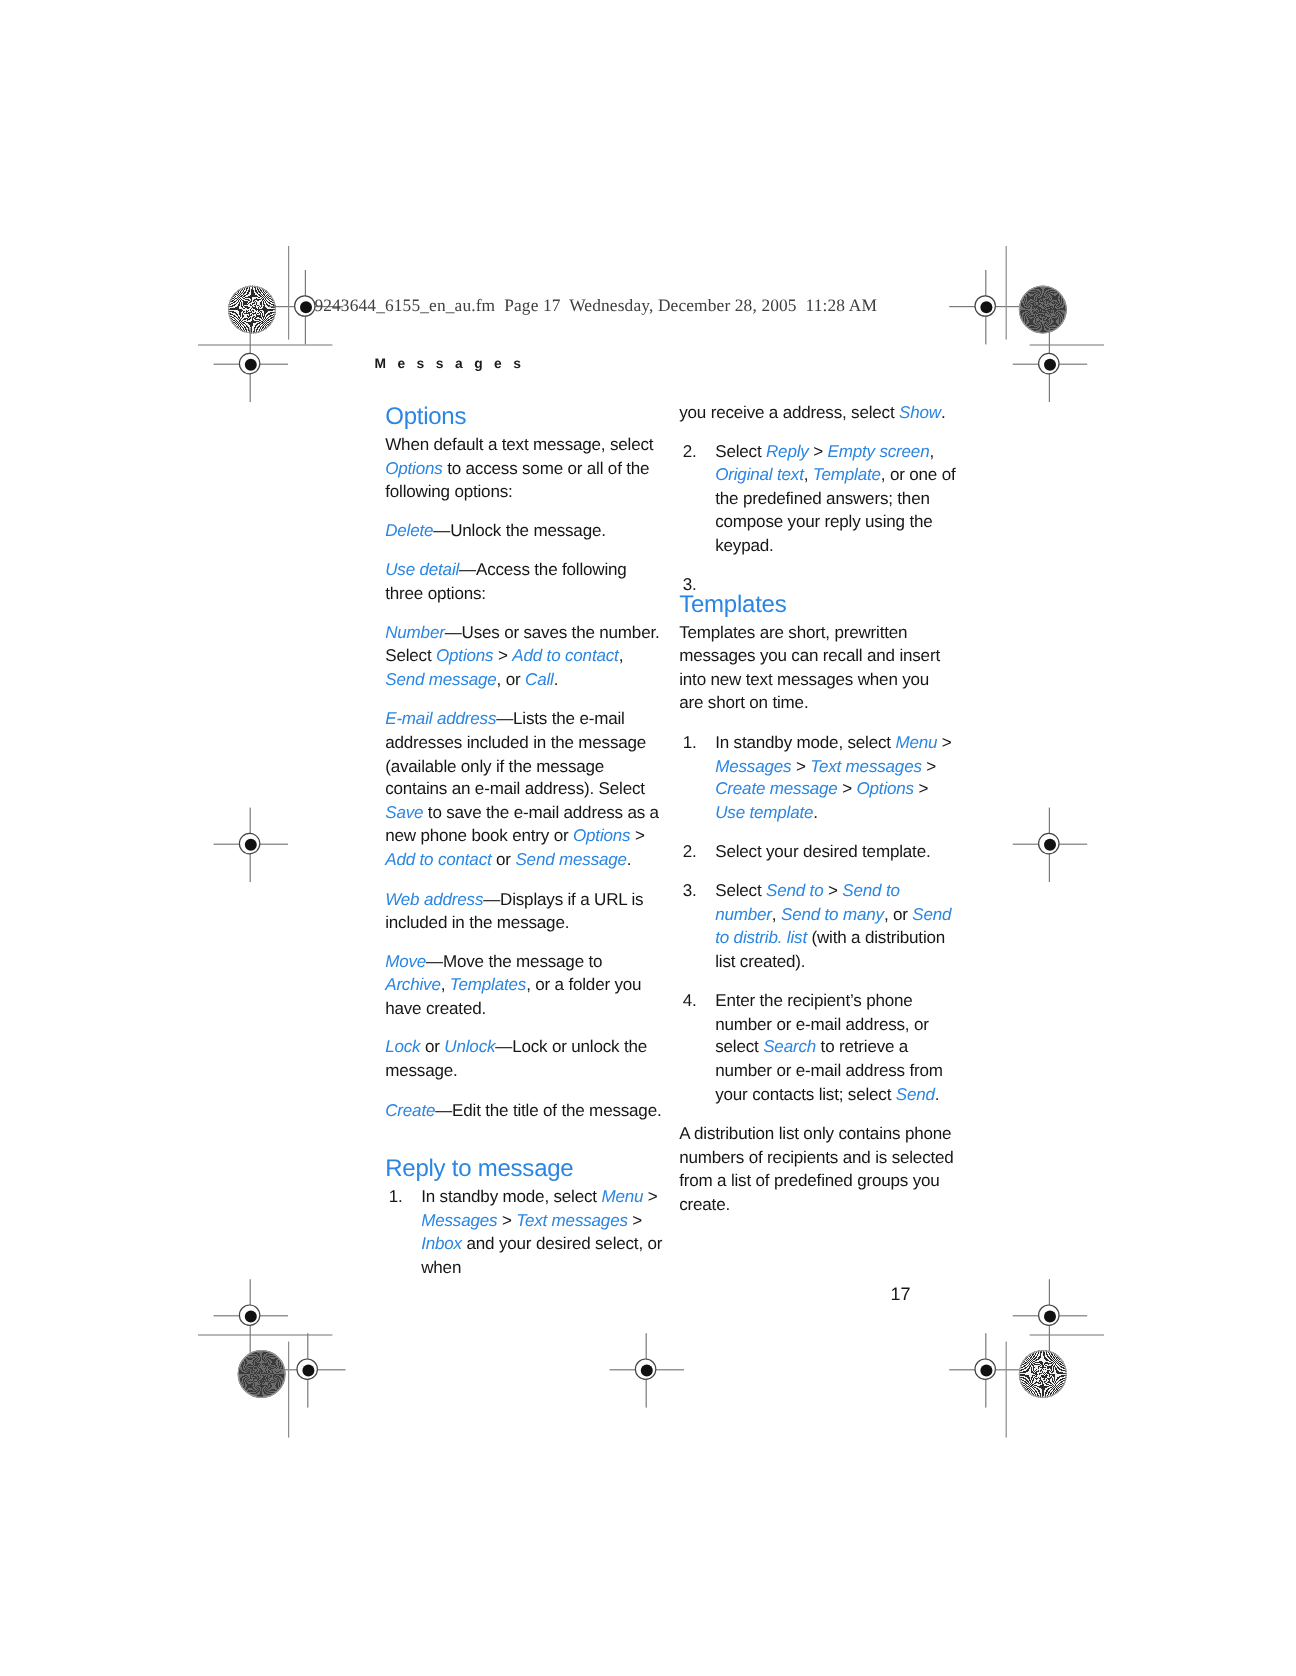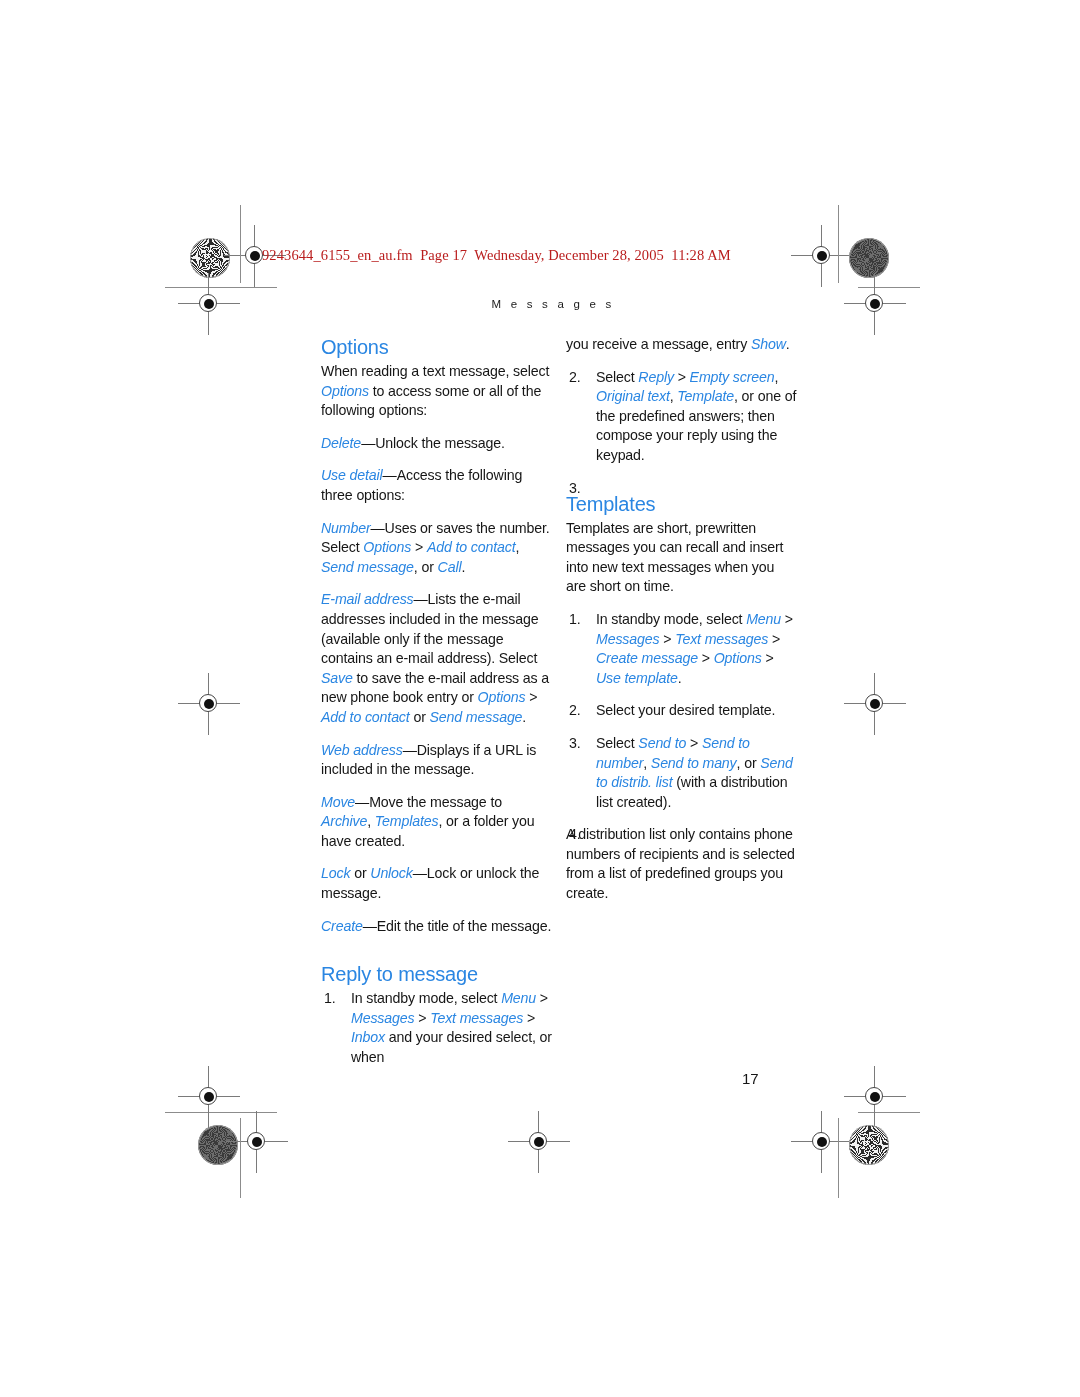--- a/index.html
+++ b/index.html
@@ -75,36 +75,36 @@
   .rule.h { height: 1px; }
   .rule.v { width: 1px; }
 
   
   .file-slug {
     position: absolute;
     left: 262px;
     top: 247px;
     font-family: "Liberation Serif", serif;
     font-size: 14.5px;
-    color: #b91c1c;
+    color: #404040;
     white-space: pre;
     letter-spacing: 0.1px;
   }
 
   
   .running-head {
     position: absolute;
-    left: 328px;
+    left: 312px;
     top: 298px;
     width: 450px;
-    text-align: center;
+    text-align: left;
     font-size: 11.5px;
     color: #1b1b1b;
     letter-spacing: 3.2px;
-    font-weight: 400;
+    font-weight: 700;
   }
 
   
   .col {
     position: absolute;
     top: 335px;
     width: 232px;
     font-size: 14.2px;
     line-height: 19.6px;
     color: #161616;
@@ -251,49 +251,49 @@
   <div class="rosette" style="left:849px; top:1125px;"></div>
   <div class="rule v" style="left:838px; top:1118px; height:80px;"></div>
 
   <div class="file-slug">9243644_6155_en_au.fm  Page 17  Wednesday, December 28, 2005  11:28 AM</div>
 
   <div class="running-head">M e s s a g e s</div>
 
   <div class="col col-left">
     <h2 class="sec">Options</h2>
     <div>
-        <p class="para"><span>When reading a text message, select </span><span class="t">Options</span><span> to access some or all of the following options:</span></p>
+        <p class="para"><span>When default a text message, select </span><span class="t">Options</span><span> to access some or all of the following options:</span></p>
         <p class="para"><span class="t">Delete</span><span>—Unlock the message.</span></p>
         <p class="para"><span class="t">Use detail</span><span>—Access the following three options:</span></p>
         <p class="para"><span class="t">Number</span><span>—Uses or saves the number. Select </span><span class="t">Options</span><span> &gt; </span><span class="t">Add to contact</span><span>, </span><span class="t">Send message</span><span>, or </span><span class="t">Call</span><span>.</span></p>
         <p class="para"><span class="t">E-mail address</span><span>—Lists the e-mail addresses included in the message (available only if the message contains an e-mail address). Select </span><span class="t">Save</span><span> to save the e-mail address as a new phone book entry or </span><span class="t">Options</span><span> &gt; </span><span class="t">Add to contact</span><span> or </span><span class="t">Send message</span><span>.</span></p>
         <p class="para"><span class="t">Web address</span><span>—Displays if a URL is included in the message.</span></p>
         <p class="para"><span class="t">Move</span><span>—Move the message to </span><span class="t">Archive</span><span>, </span><span class="t">Templates</span><span>, or a folder you have created.</span></p>
         <p class="para"><span class="t">Lock</span><span> or </span><span class="t">Unlock</span><span>—Lock or unlock the message.</span></p>
         <p class="para"><span class="t">Create</span><span>—Edit the title of the message.</span></p>
       </div>
 
     <h2 class="sec spaced">Reply to message</h2>
     <ol class="steps">
       <li><span>In standby mode, select </span><span class="t">Menu</span><span> &gt; </span><span class="t">Messages</span><span> &gt; </span><span class="t">Text messages</span><span> &gt; </span><span class="t">Inbox</span><span> and your desired select, or when</span></li>
     </ol>
   </div>
 
   <div class="col col-right">
-    <p class="para"><span>you receive a message, entry </span><span class="t">Show</span><span>.</span></p>
+    <p class="para"><span>you receive a address, select </span><span class="t">Show</span><span>.</span></p>
     <div>
         <div style="position: relative; padding-left: 30px; margin-bottom: 13px;"><span style="position: absolute; left: 3px; top: 0px;">2.</span><span><span>Select </span><span class="t">Reply</span><span> &gt; </span><span class="t">Empty screen</span><span>, </span><span class="t">Original text</span><span>, </span><span class="t">Template</span><span>, or one of the predefined answers; then compose your reply using the keypad.</span></span></div>
         <div style="position: relative; padding-left: 30px; margin-bottom: 13px;"><span style="position: absolute; left: 3px; top: 0px;">3.</span></div>
       </div>
 
     <h2 class="sec spaced">Templates</h2>
     <p class="para"><span>Templates are short, prewritten messages you can recall and insert into new text messages when you are short on time.</span></p>
     <div>
         <div style="position: relative; padding-left: 30px; margin-bottom: 13px;"><span style="position: absolute; left: 3px; top: 0px;">1.</span><span><span>In standby mode, select </span><span class="t">Menu</span><span> &gt; </span><span class="t">Messages</span><span> &gt; </span><span class="t">Text messages</span><span> &gt; </span><span class="t">Create message</span><span> &gt; </span><span class="t">Options</span><span> &gt; </span><span class="t">Use template</span><span>.</span></span></div>
         <div style="position: relative; padding-left: 30px; margin-bottom: 13px;"><span style="position: absolute; left: 3px; top: 0px;">2.</span><span><span>Select your desired template.</span></span></div>
         <div style="position: relative; padding-left: 30px; margin-bottom: 13px;"><span style="position: absolute; left: 3px; top: 0px;">3.</span><span><span>Select </span><span class="t">Send to</span><span> &gt; </span><span class="t">Send to number</span><span>, </span><span class="t">Send to many</span><span>, or </span><span class="t">Send to distrib. list</span><span> (with a distribution list created).</span></span></div>
-        <div style="position: relative; padding-left: 30px; margin-bottom: 13px;"><span style="position: absolute; left: 3px; top: 0px;">4.</span></div>
+        <div style="position: relative; padding-left: 30px; margin-bottom: 13px;"><span style="position: absolute; left: 3px; top: 0px;">4.</span><span><span>Enter the recipient’s phone number or e-mail address, or select </span><span class="t">Search</span><span> to retrieve a number or e-mail address from your contacts list; select </span><span class="t">Send</span><span>.</span></span></div>
       </div>
     <p class="para"><span>A distribution list only contains phone numbers of recipients and is selected from a list of predefined groups you create.</span></p>
   </div>
 
   <div class="folio">17</div>
 </div>
 
 </body></html>

